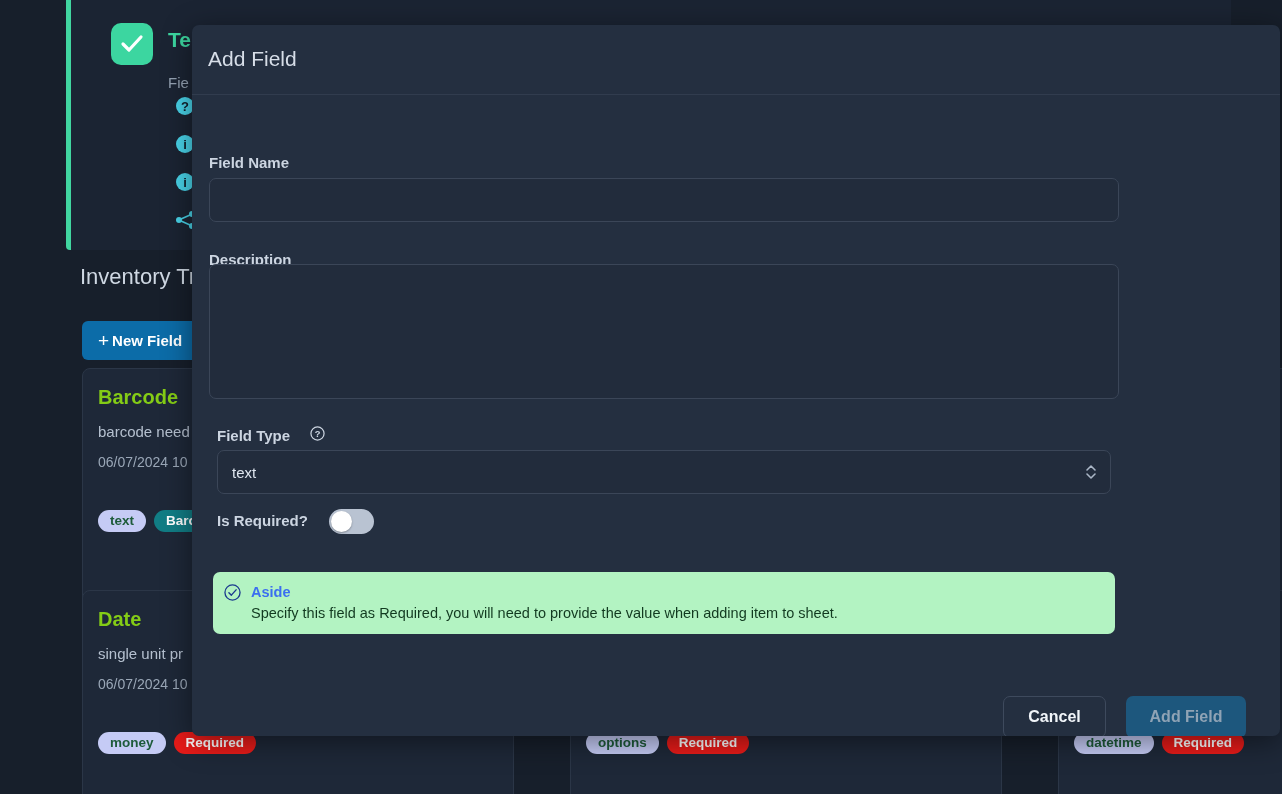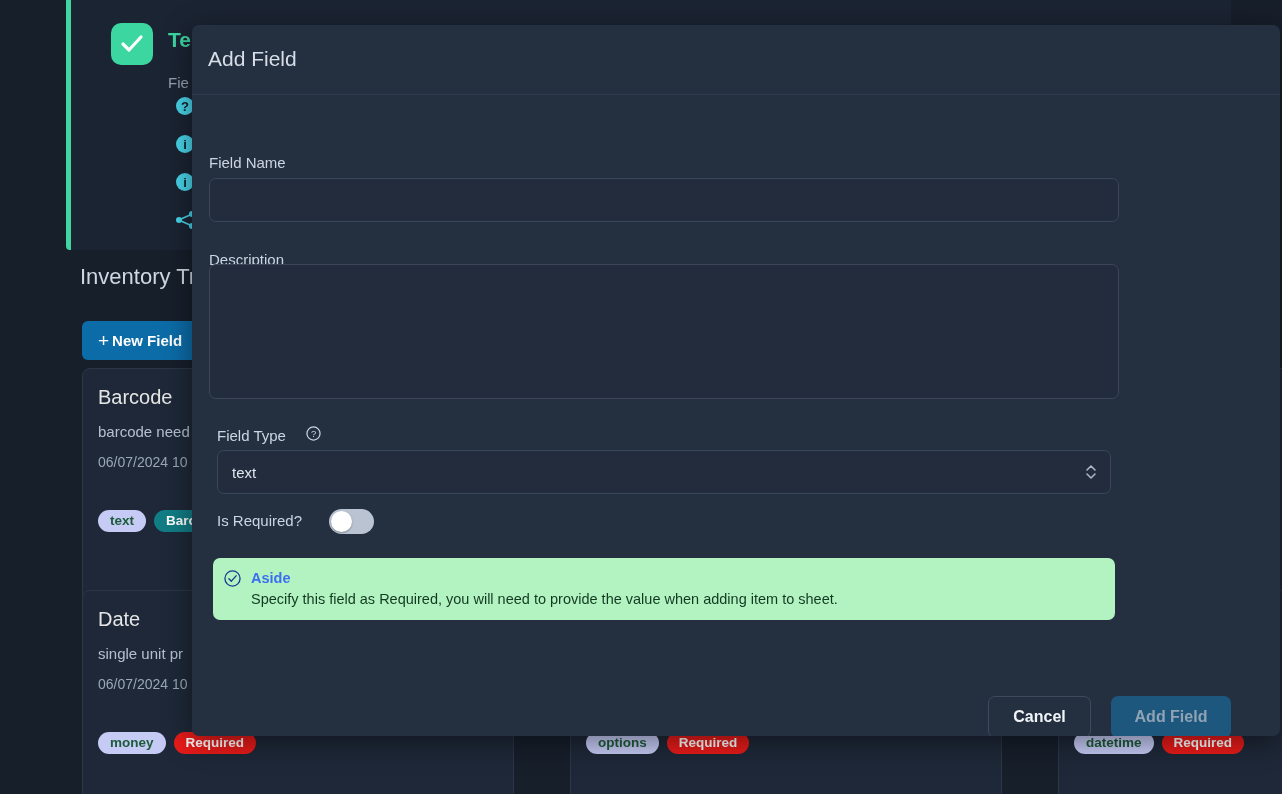--- a/index.html
+++ b/index.html
@@ -67,21 +67,21 @@
     border-radius: 8px;
     height: 400px;
   }
   .card.row1 { top: 368px; }
   .card.row2 { top: 590px; }
   .card.c1 { left: 82px; width: 432px; }
   .card.c2 { left: 570px; width: 432px; }
   .card.c3 { left: 1058px; width: 432px; }
   .card-title {
     position: absolute; left: 15px; top: 17px;
-    font-size: 20px; font-weight: normal; color: #e5e5e5;
+    font-size: 20px; font-weight: bold; color: #84cc16;
     white-space: nowrap;
   }
   .card-desc {
     position: absolute; left: 15px; top: 54px;
     font-size: 15px; color: #b5c0cf; white-space: nowrap;
   }
   .card-date {
     position: absolute; left: 15px; top: 85px;
     font-size: 14px; color: #9aa7b7; 
     white-space: nowrap;
@@ -115,21 +115,21 @@
   }
   .modal-title {
     position: absolute; left: 16px; top: 22px;
     font-size: 21px; color: #d7dee8;
     white-space: nowrap;
   }
   .modal-body { position: absolute; left: 0; top: 70px; right: 0; bottom: 0; }
 
   .lbl {
     position: absolute;
-    font-size: 15px; font-weight: normal; color: #ccd5e1;
+    font-size: 15px; font-weight: bold; color: #ccd5e1;
     white-space: nowrap;
   }
   .lbl-fieldname { left: 17px; top: 59px; }
   .lbl-desc      { left: 17px; top: 156px; }
   .lbl-ftype     { left: 25px; top: 331px; display:flex; align-items:center; gap:20px;}
   .lbl-req       { left: 25px; top: 417px; }
 
   .inp {
     position: absolute;
     background: #222c3c;
@@ -169,40 +169,40 @@
     background: #b9c3d2; border-radius: 13px; cursor: pointer;
   }
   .toggle .knob {
     position: absolute; left: 2px; top: 2px;
     width: 21px; height: 21px;
     background: #ffffff; border-radius: 50%;
     box-shadow: 0 1px 2px rgba(0,0,0,0.3);
   }
 
   .aside {
-    position: absolute; left: 21px; top: 463px;
+    position: absolute; left: 21px; top: 477px;
     width: 902px; height: 62px;
     background: #b3f3c2; border-radius: 7px;
   }
   .aside-ic { position: absolute; left: 11px; top: 12px; }
   .aside-title {
     position: absolute; left: 38px; top: 12px;
     font-size: 14.5px; font-weight: bold; color: #3b6ef0;
     white-space: nowrap;
   }
   .aside-text {
     position: absolute; left: 38px; top: 33px;
     font-size: 14.5px; color: #123a20;
     white-space: nowrap;
   }
 
   .footer-btns {
     position: absolute; left: 0; right: 0; top: 601px;
     display: flex; justify-content: flex-end; gap: 20px;
-    padding-right: 49px;
+    padding-right: 34px;
   }
   .btn {
     font-family: "Liberation Sans", sans-serif;
     font-size: 16px; font-weight: bold;
     border-radius: 7px; cursor: pointer;
   }
   .btn-cancel {
     width: 103px; height: 42px;
     background: transparent; color: #f1f5f9;
     border: 1px solid #3e4a5d;

